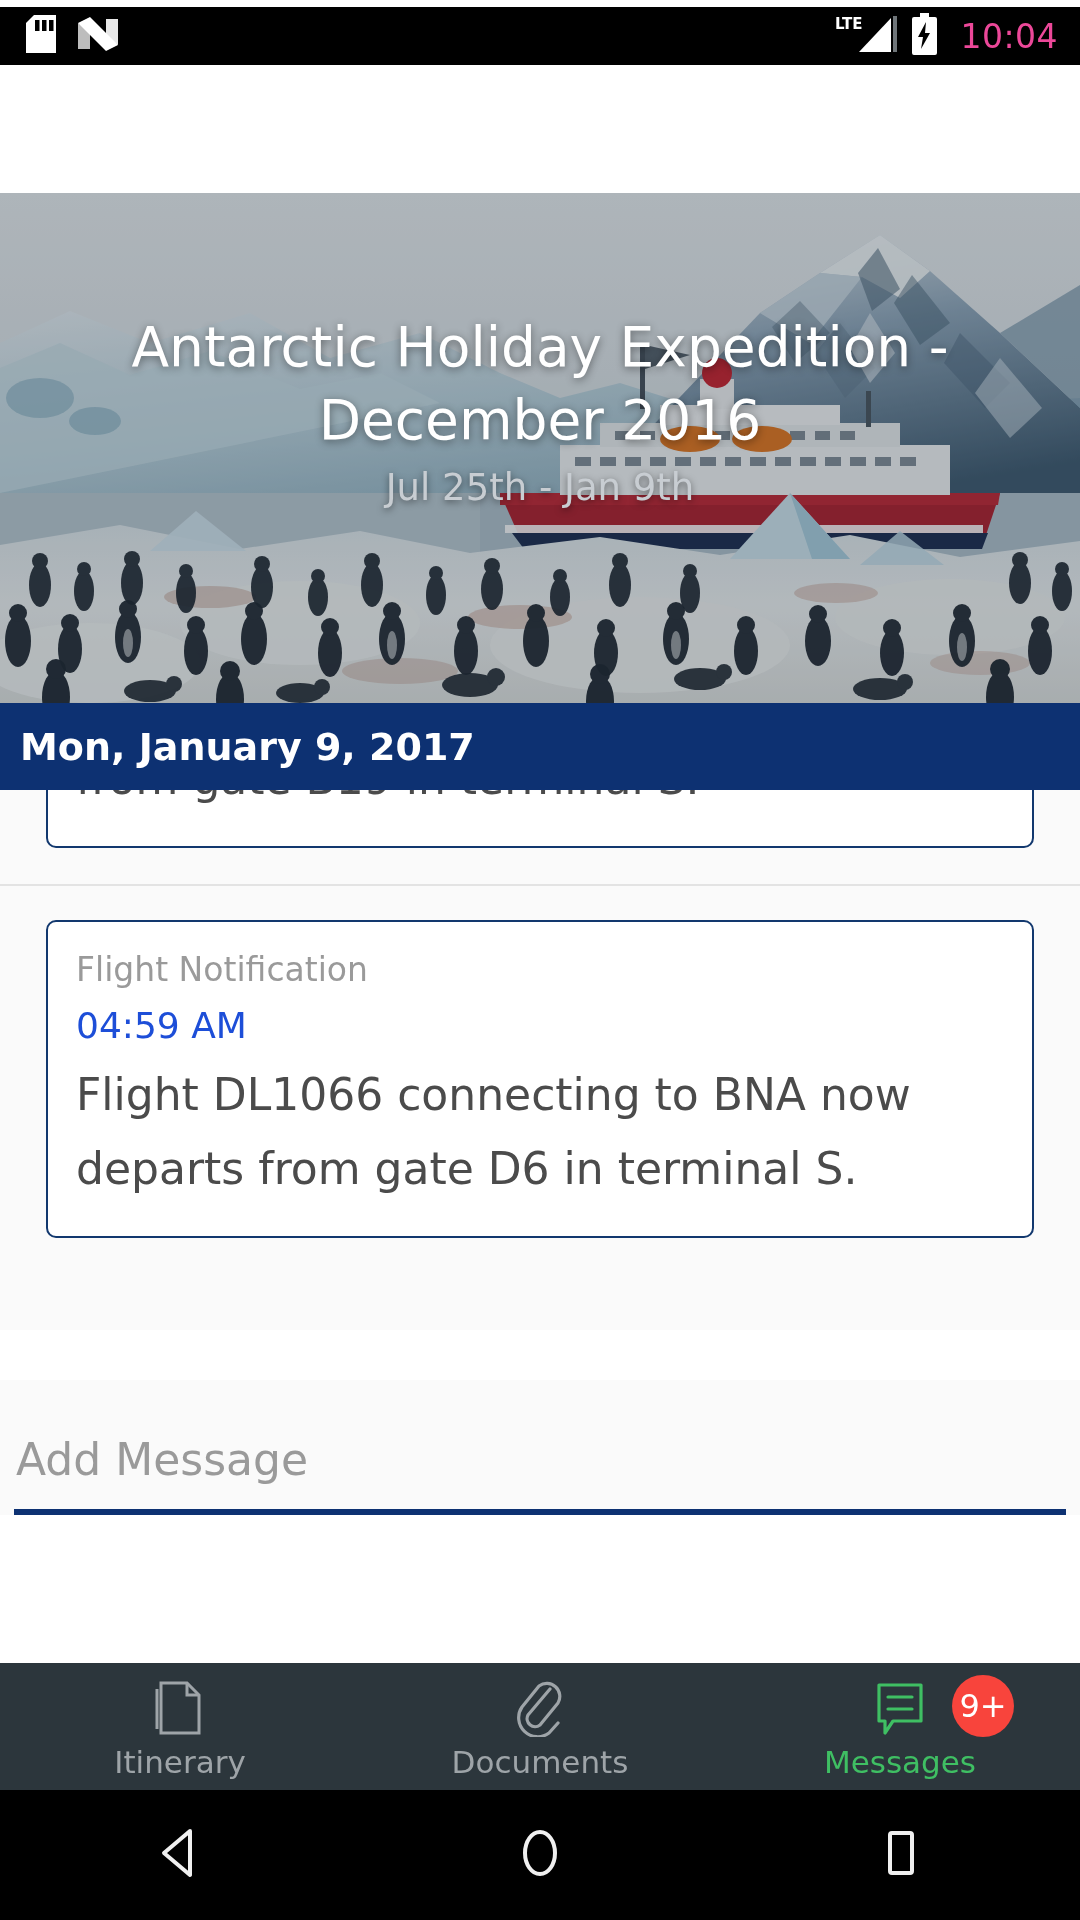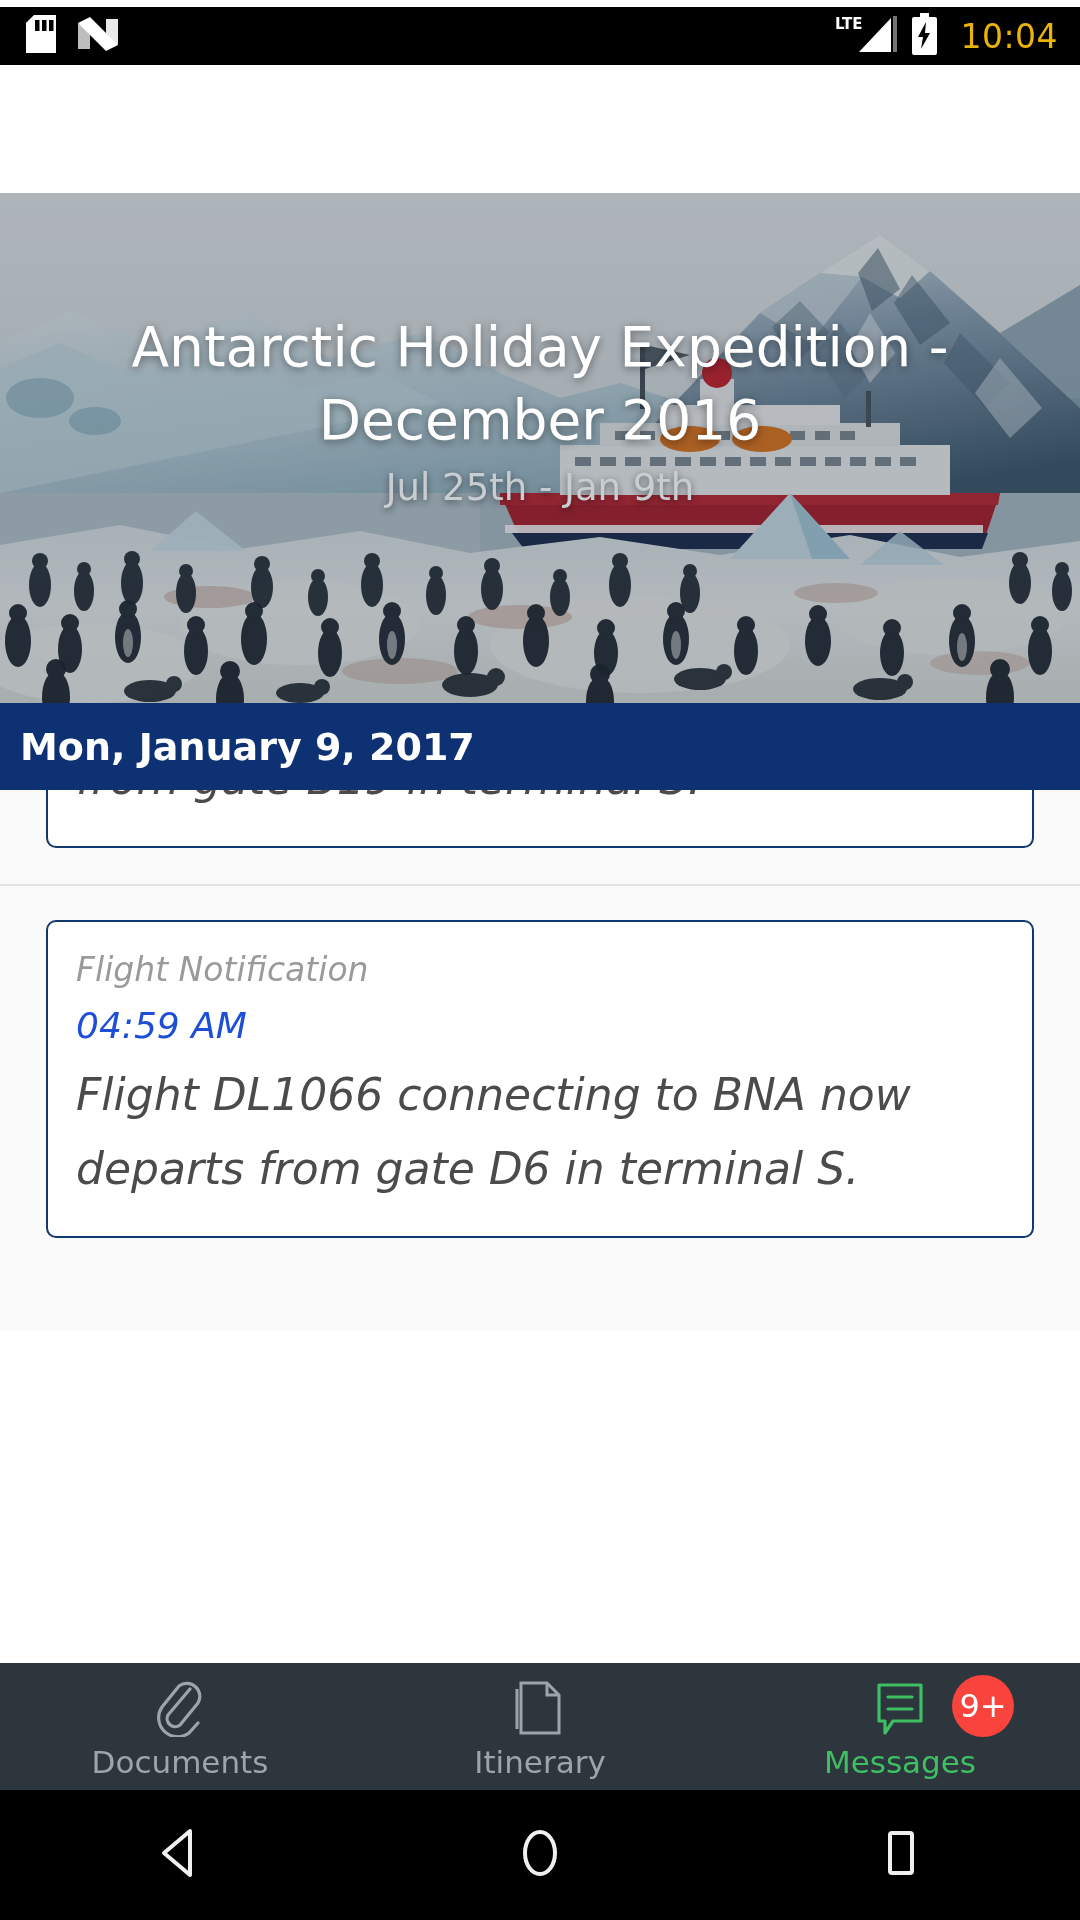--- a/index.html
+++ b/index.html
@@ -13,21 +13,21 @@
 
   
   .statusbar {
     position:absolute; top:7px; left:0; width:1080px; height:58px;
     background:#000; display:flex; 
     padding:0 22px 0 26px;
   }
   .sb-left { display:flex; align-items:center; gap:22px; }
   .sb-right { margin-left:auto; display:flex; align-items:center; gap:14px; }
   .sb-time {
-    color:#eab308; font-size:33px; font-weight:400; letter-spacing:0.5px;
+    color:#ec4899; font-size:33px; font-weight:400; letter-spacing:0.5px;
     font-family:"DejaVu Sans", sans-serif; line-height:1; padding-left:8px;
   }
 
   
   .appbar {
     position:absolute; top:58px; left:0; width:1080px; height:135px;
     background:#2c363c; display:flex; align-items:center;
   }
   .back-btn {
     width:104px; height:135px; display:flex; align-items:center; justify-content:center;
@@ -63,21 +63,21 @@
   
   .date-band {
     position:absolute; top:703px; left:0; width:1080px; height:87px;
     background:#0d3172; display:flex; align-items:center; padding-left:20px;
   }
   .date-band-text { color:#ffffff; font-size:38px; font-weight:700; }
 
   
   .msg-list {
     position:absolute; top:790px; left:0; width:1080px; height:540px;
-    background:#fafafa; overflow:hidden;font-style:italic;
+    background:#fafafa; overflow:hidden;
   }
   .msg-card {
     margin:0 46px; background:#ffffff; border:2px solid #12386e;
     border-radius:10px; padding:26px 28px 30px 28px;
   }
   .msg-card.clipped {
     margin-top:-58px; padding-top:0; border-top-left-radius:0; border-top-right-radius:0;
   }
   .msg-kicker { color:#9a9a9a; font-size:33px; line-height:1.36; font-weight:400; }
   .msg-time  { color:#1d4ed8; font-size:36px; line-height:1.38; font-weight:400; margin-top:8px;}
@@ -416,43 +416,47 @@
     <div class="msg-gap"></div>
 
     <div class="msg-card">
       <div class="msg-kicker">Flight Notification</div>
       <div class="msg-time">04:59 AM</div>
       <div class="msg-body">Flight DL1066 connecting to BNA now departs from gate D6 in terminal S.</div>
     </div>
 
   </div>
 
+  <div class="add-message">
+    <input class="add-message-input" type="text" placeholder="Add Message" style="">
+    <div class="add-message-underline"></div>
+  </div>
 
   <div class="tabbar">
-
-    <div class="tab">
-      <span class="tab-icon">
-        <svg width="52" height="58" viewBox="0 0 52 58">
-          <path d="M36 10 L14 36 a8 8 0 0 0 12 10 L44 24 a13 13 0 0 0 -19 -17 L8 28 a19 19 0 0 0 27 26 L44 44" fill="none" stroke="#9ea4a8" stroke-width="3.2" stroke-linecap="round" stroke-linejoin="round"></path>
-        </svg>
-      </span>
-      <span class="tab-label">Documents</span>
-    </div>
 
     <div class="tab">
       <span class="tab-icon">
         <svg width="50" height="58" viewBox="0 0 50 58">
           <path d="M6 4 H32 L44 16 V54 H6 Z" fill="none" stroke="#9ea4a8" stroke-width="3"></path>
           <path d="M32 4 V16 H44" fill="none" stroke="#9ea4a8" stroke-width="3"></path>
           <path d="M2 10 V50" fill="none" stroke="#9ea4a8" stroke-width="3"></path>
         </svg>
       </span>
       <span class="tab-label">Itinerary</span>
     </div>
 
+    <div class="tab">
+      <span class="tab-icon">
+        <svg width="52" height="58" viewBox="0 0 52 58">
+          <path d="M36 10 L14 36 a8 8 0 0 0 12 10 L44 24 a13 13 0 0 0 -19 -17 L8 28 a19 19 0 0 0 27 26 L44 44" fill="none" stroke="#9ea4a8" stroke-width="3.2" stroke-linecap="round" stroke-linejoin="round"></path>
+        </svg>
+      </span>
+      <span class="tab-label">Documents</span>
+    </div>
+
     <div class="tab active">
       <span class="tab-icon">
         <svg width="54" height="58" viewBox="0 0 54 58">
           <path d="M6 6 H48 V42 H20 L12 54 V42 H6 Z" fill="none" stroke="#3fbf63" stroke-width="3.2" stroke-linejoin="round"></path>
           <path d="M15 18 H39 M15 30 H39" stroke="#3fbf63" stroke-width="3.2" stroke-linecap="round"></path>
         </svg>
       </span>
       <span class="tab-label">Messages</span>
       <span class="tab-badge">9+</span>
     </div>

